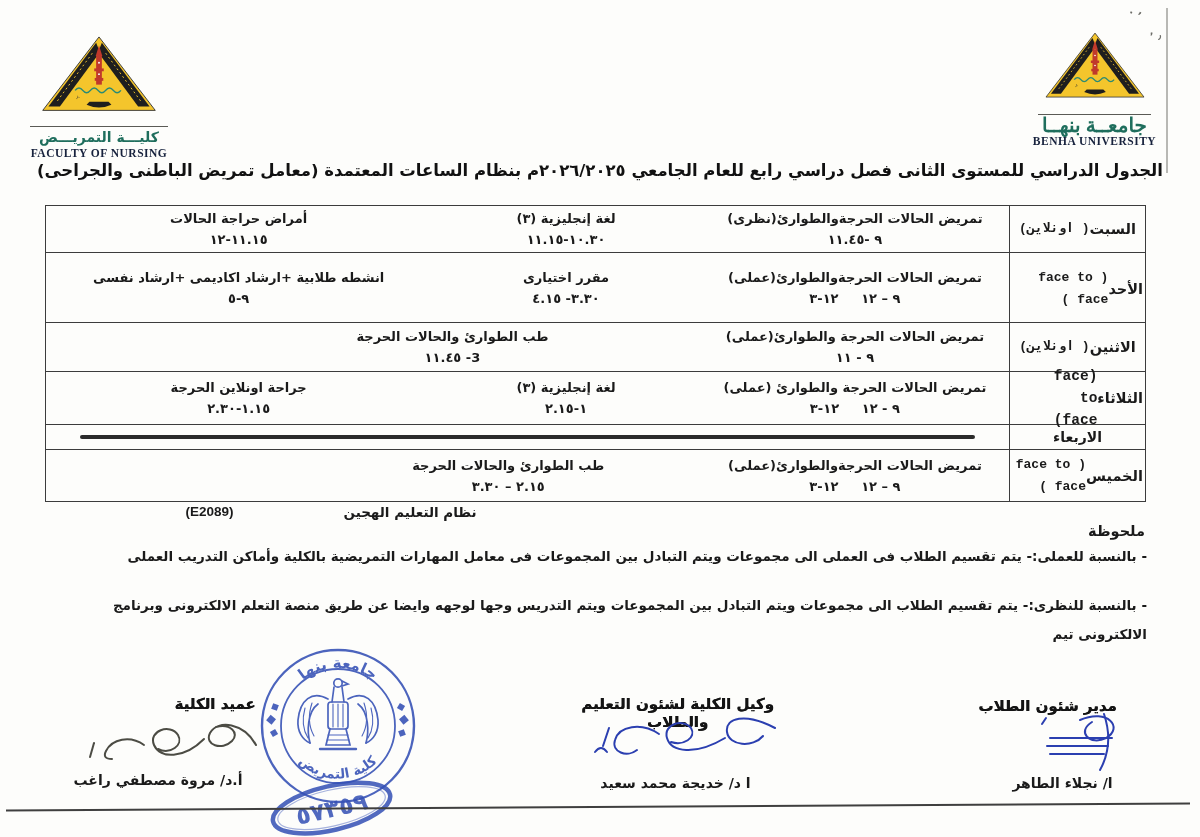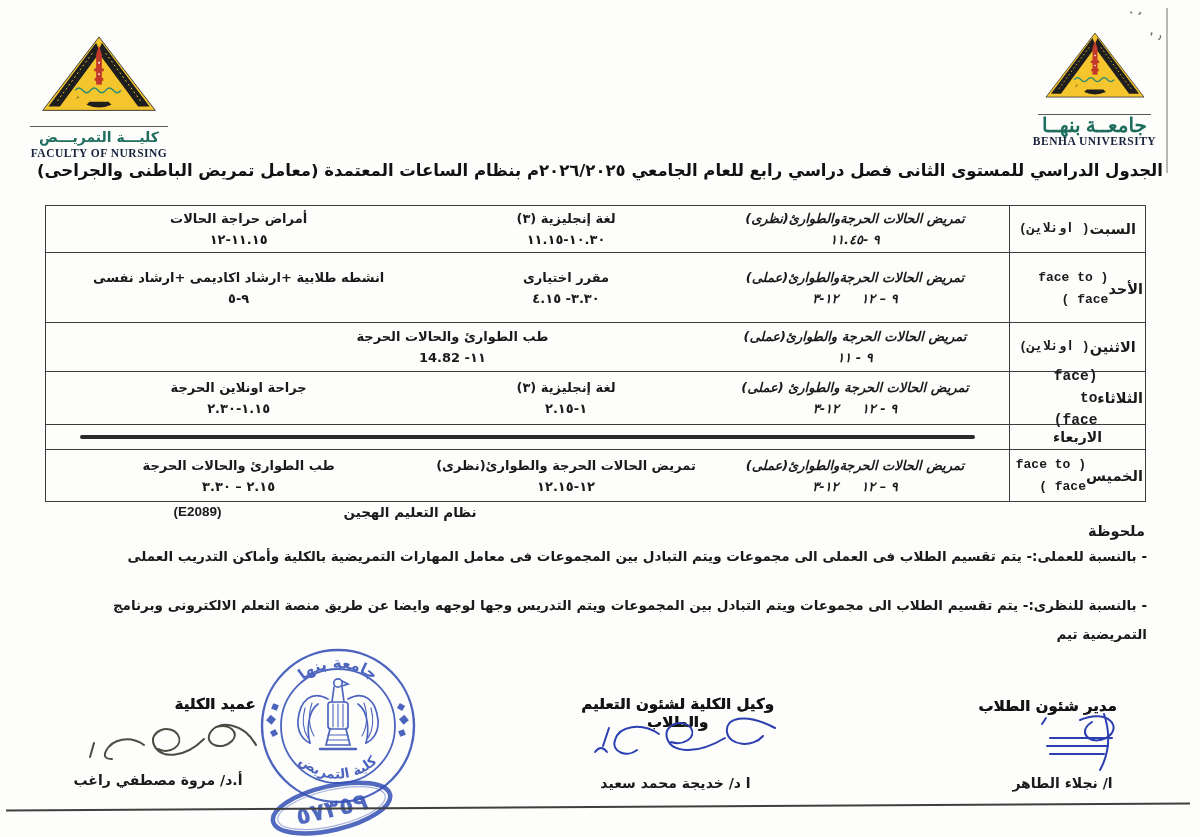--- a/index.html
+++ b/index.html
@@ -25,31 +25,31 @@
   .trow{display:flex;box-sizing:border-box;border-bottom:1.4px solid #3c3c3c;}
   .trow:last-child{border-bottom:none;}
   .day{width:136px;box-sizing:border-box;border-left:1.4px solid #3c3c3c;
        display:flex;flex-direction:row;align-items:center;justify-content:center;
        font-weight:bold;font-size:14.5px;line-height:22px;padding:2px 2px;}
   .day .mode{font-size:13px;font-family:Liberation Mono, monospace;}
   .day .mode.big{font-size:14.5px;margin-left:28px;}
   .cells{flex:1;display:flex;align-items:center;}
   .slot{display:flex;flex-direction:column;align-items:center;justify-content:center;
         font-weight:bold;font-size:13px;line-height:21px;text-align:center;padding:1px 2px;box-sizing:border-box;}
-  .c1{width:32%;font-style:italic;}
+  .c1{width:32%;}
   .c2{width:28%;}
   .c3{width:40%;}
   .wide{flex:1;padding-left:160px;}
   .wed-line{margin:auto;width:93%;height:4px;background:#2b2b2b;border-radius:2px;}
   
   .tfoot{position:absolute;top:504px;left:45px;width:1101px;height:24px;font-weight:bold;font-size:13.5px;}
   .tfoot span{position:absolute;text-align:center;}
   .loc{left:455px;width:360px;}
   .sys{left:270px;width:190px;}
-  .room{left:80px;width:145px;font-family:"Liberation Sans","DejaVu Sans",sans-serif;}
+  .room{left:92px;width:145px;font-family:"Liberation Sans","DejaVu Sans",sans-serif;}
   
   .note-label{position:absolute;top:523px;right:55px;font-weight:bold;font-size:14.5px;}
   .note{position:absolute;right:53px;font-weight:bold;font-size:13.5px;text-align:right;}
   
   .sig-title{position:absolute;font-weight:bold;font-size:15px;text-align:center;
              color:#141414;text-shadow:0.4px 0 0 #141414;}
   .sig-name{position:absolute;font-weight:bold;font-size:14px;text-align:center;}
   .sig-svg{position:absolute;}
   
   .stamp{position:absolute;left:258px;top:646px;opacity:0.88;}
@@ -168,21 +168,21 @@
       <div>الاثنين</div>
       <div class="mode">( اونلاين)</div>
     </div>
     <div class="cells">
       <div class="slot c1">
         <div>تمريض الحالات الحرجة والطوارئ(عملى)</div>
         <div>٩ - ١١</div>
       </div>
       <div class="slot wide">
         <div>طب الطوارئ والحالات الحرجة</div>
-        <div>١١- 14.82</div>
+        <div>3- ١١.٤٥</div>
       </div>
     </div>
   </div>
 
   <div class="trow" style="height:53px;">
     <div class="day">
       <div>الثلاثاء</div>
       <div class="mode big">(face to face)</div>
     </div>
     <div class="cells">
@@ -213,41 +213,37 @@
   <div class="trow" style="height:51px;">
     <div class="day">
       <div>الخميس</div>
       <div class="mode">( face to face )</div>
     </div>
     <div class="cells">
       <div class="slot c1">
         <div>تمريض الحالات الحرجةوالطوارئ(عملى)</div>
         <div>٩ – ١٢&nbsp;&nbsp;&nbsp;&nbsp;&nbsp;١٢-٣</div>
       </div>
-      <div class="slot c2">
-        <div>تمريض الحالات الحرجة والطوارئ(نظرى)</div>
-        <div>١٢-١٢.١٥</div>
-      </div>
       <div class="slot c3">
         <div>طب الطوارئ والحالات الحرجة</div>
         <div>٢.١٥ – ٣.٣٠</div>
       </div>
     </div>
   </div>
 </div>
 
 <div class="tfoot">
   <span class="sys">نظام التعليم الهجين</span>
   <span class="room">(E2089)</span>
 </div>
 
 <div class="note-label">ملحوظة</div>
 <div class="note" style="top:548px;width:1090px;">- بالنسبة للعملى:- يتم تقسيم الطلاب فى العملى الى مجموعات ويتم التبادل بين المجموعات فى معامل المهارات التمريضية بالكلية وأماكن التدريب العملى</div>
 <div class="note" style="top:597px;width:1090px;">- بالنسبة للنظرى:- يتم تقسيم الطلاب الى مجموعات ويتم التبادل بين المجموعات ويتم التدريس وجها لوجهه وايضا عن طريق منصة التعلم الالكترونى وبرنامج</div>
-<div class="note" style="top:626px;width:1090px;">التمريضية تيم</div>
+<div class="note" style="top:626px;width:1090px;">الالكترونى تيم</div>
 
 <div class="sig-title" style="top:697px;left:960px;width:175px;">مدير شئون الطلاب</div>
 <svg class="sig-svg" style="top:706px;left:1020px;" width="130" height="68" viewBox="0 0 130 68">
   <g stroke="#2b3fb0" stroke-width="2" fill="none" stroke-linecap="round">
     <path d="M60,14 C88,2 104,22 86,32 C70,40 56,26 72,16"></path>
     <path d="M84,8 C90,26 90,46 80,64"></path>
     <path d="M30,32 H92"></path>
     <path d="M27,40 H88"></path>
     <path d="M30,48 H84"></path>
     <path d="M22,18 l4,-6"></path>

